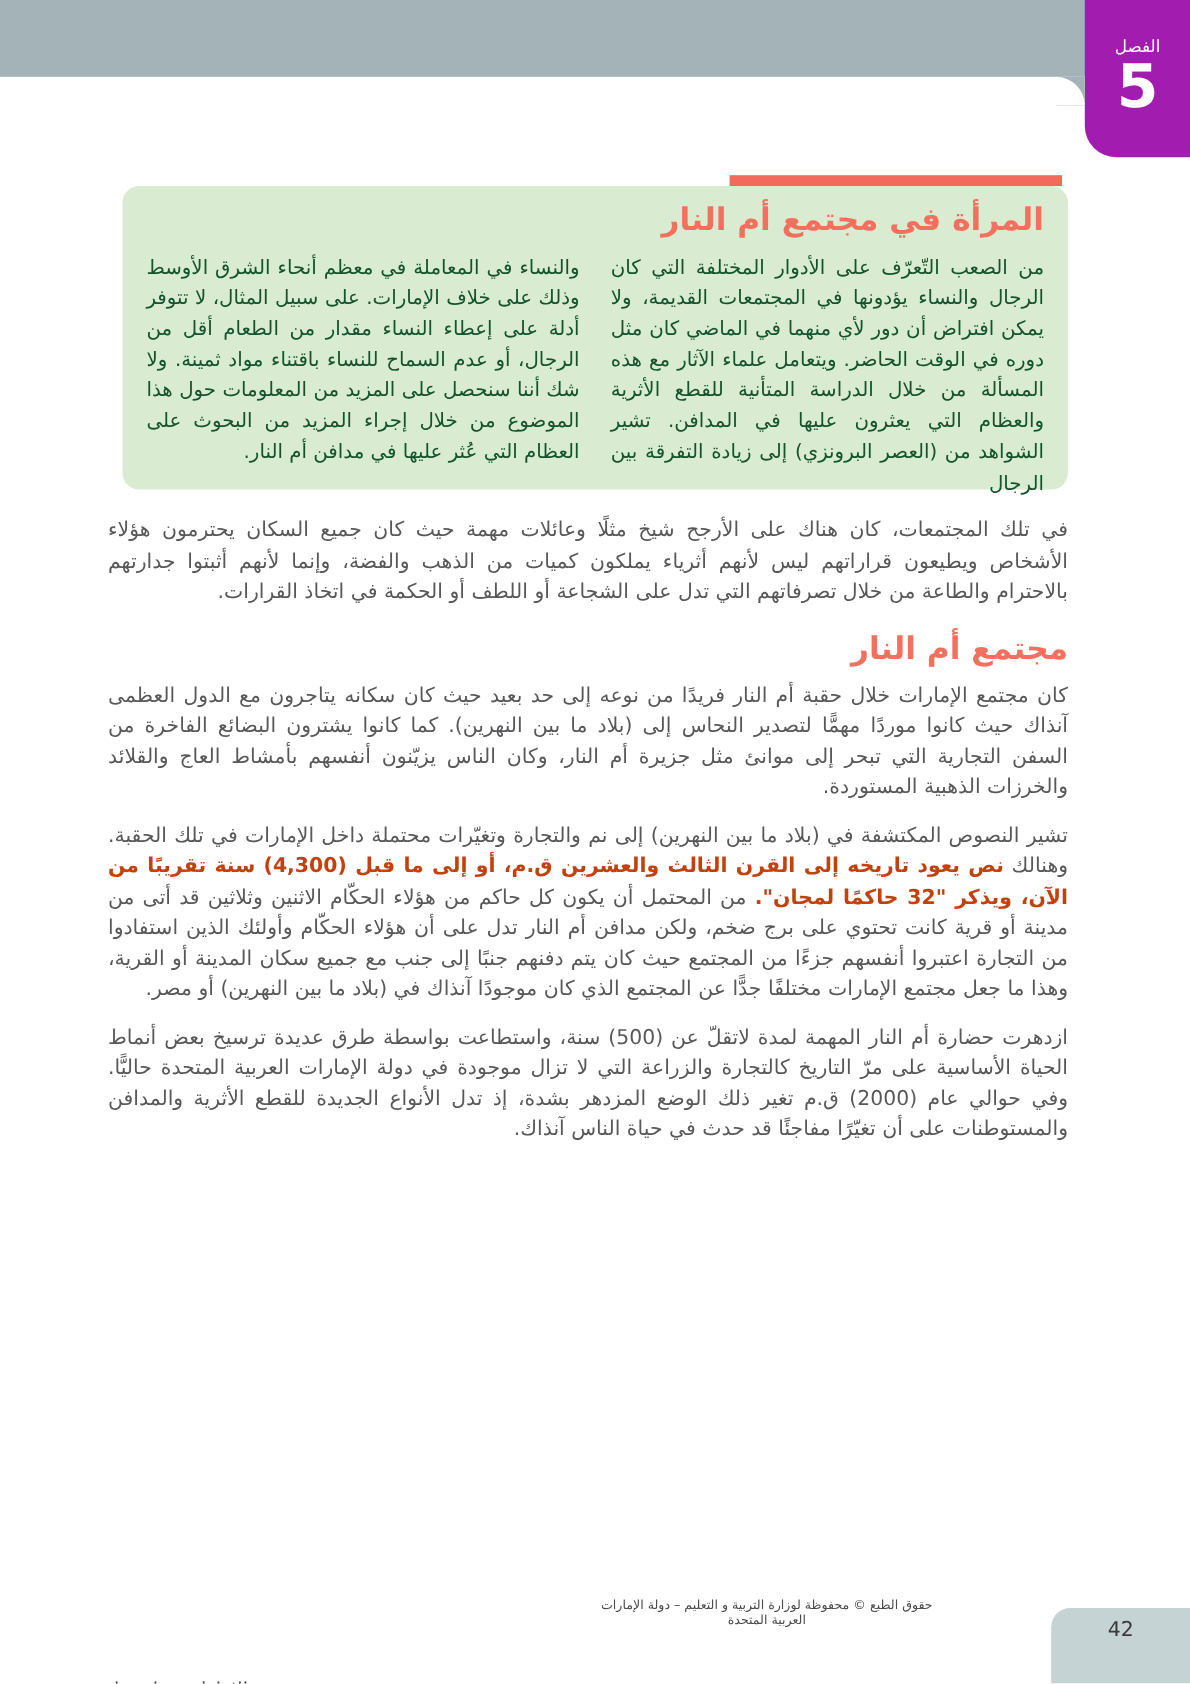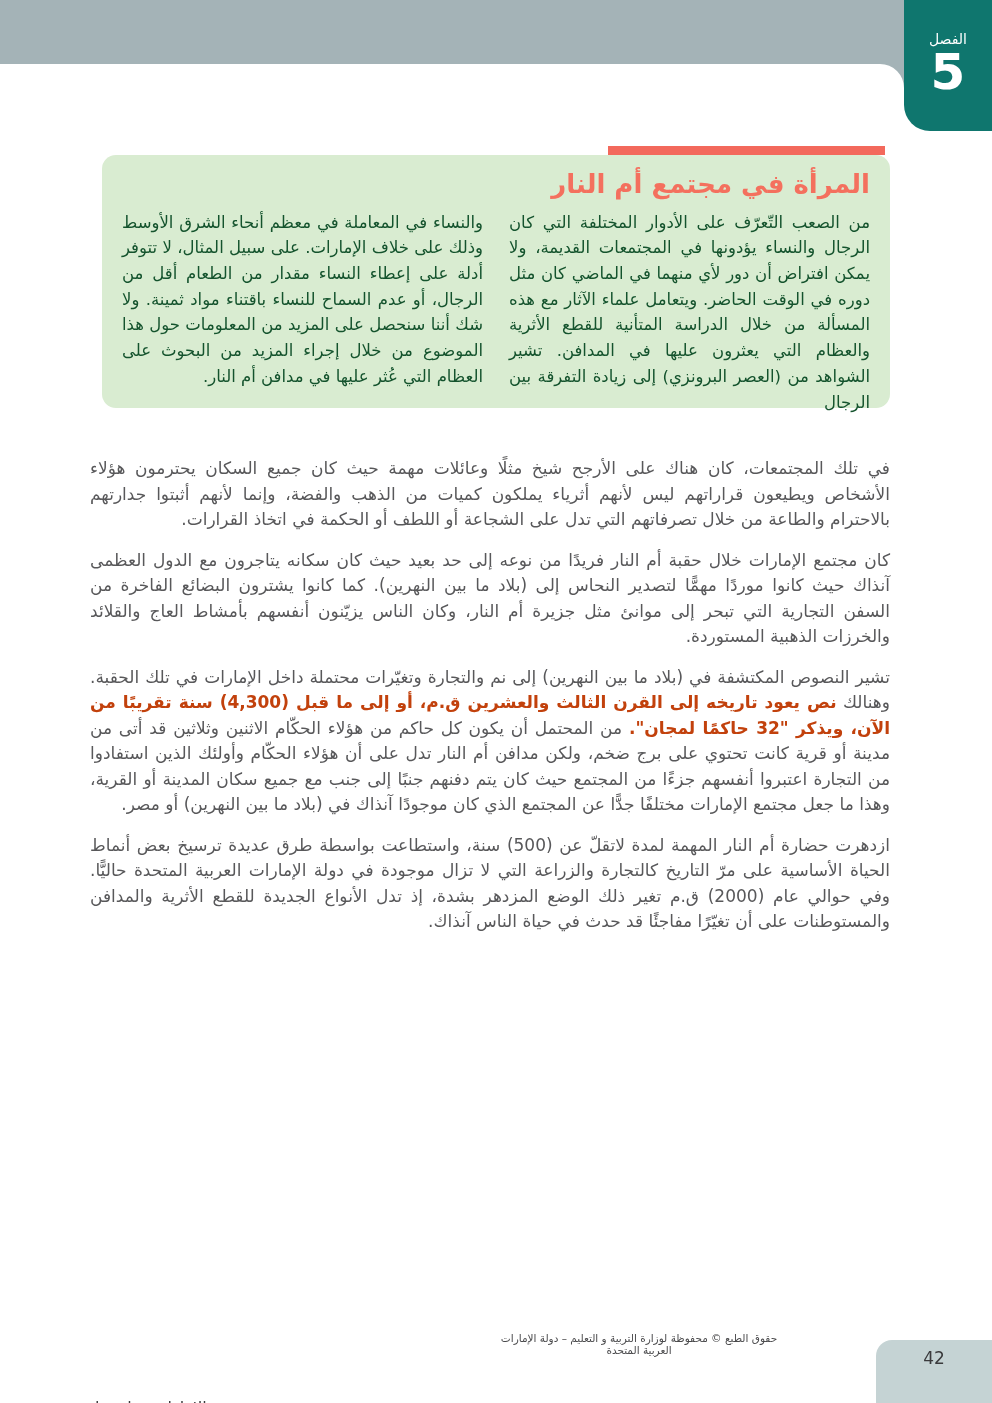--- a/index.html
+++ b/index.html
@@ -19,21 +19,21 @@
     background: #a4b3b7;
   }
   .band-title {
     position: absolute; top: 0; left: 86px; height: 64px;
     display: flex; align-items: center;
     font-size: 15px; color: #3e4345; direction: rtl;
     letter-spacing: 0;
   }
   .chapter-tab {
     position: absolute; top: 0; right: 0; width: 88px; height: 131px;
-    background: #0f766e;
+    background: #a21caf;
     border-radius: 0 0 0 26px;
     display: flex; flex-direction: column; align-items: center;
   }
   .chapter-label { margin-top: 31px; color: #ffffff; font-size: 14px; }
   .chapter-number { color: #ffffff; font-size: 50px; font-weight: bold; line-height: 1; margin-top: 0px; }
   .tab-fillet { position: absolute; top: 64px; right: 88px; width: 24px; height: 24px; background: #a4b3b7; }
   .tab-fillet::after { content: ""; position: absolute; inset: 0; background: #ffffff; border-radius: 0 24px 0 0; }
 
   
   .infobox {
@@ -49,21 +49,21 @@
     color: #f4705e; font-size: 26px; font-weight: bold; text-align: right;
     line-height: 1.25;
   }
   .infobox-cols { display: flex; gap: 26px; padding: 4px 20px 0 20px; }
   .infobox-col {
     flex: 1; font-size: 16.5px; line-height: 1.56; color: #14532d;
     text-align: justify; text-justify: inter-word;
   }
 
   
-  .content { position: absolute; top: 456px; right: 102px; width: 800px; }
+  .content { position: absolute; top: 430px; right: 102px; width: 800px; }
   .body-para {
     margin: 0 0 15px 0;
     font-size: 17px; line-height: 1.5; color: #58585a;
     text-align: justify; text-justify: inter-word;
   }
   .section-heading {
     margin: 19px 0 11px 0;
     color: #f4705e; font-size: 26px; font-weight: bold; text-align: right;
     line-height: 1.2;
   }
@@ -101,20 +101,21 @@
     <div class="infobox-title">المرأة في مجتمع أم النار</div>
     <div class="infobox-cols">
       <div class="infobox-col">من الصعب التّعرّف على الأدوار المختلفة التي كان الرجال والنساء يؤدونها في المجتمعات القديمة، ولا يمكن افتراض أن دور لأي منهما في الماضي كان مثل دوره في الوقت الحاضر. ويتعامل علماء الآثار مع هذه المسألة من خلال الدراسة المتأنية للقطع الأثرية والعظام التي يعثرون عليها في المدافن. تشير الشواهد من (العصر البرونزي) إلى زيادة التفرقة بين الرجال</div>
       <div class="infobox-col">والنساء في المعاملة في معظم أنحاء الشرق الأوسط وذلك على خلاف الإمارات. على سبيل المثال، لا تتوفر أدلة على إعطاء النساء مقدار من الطعام أقل من الرجال، أو عدم السماح للنساء باقتناء مواد ثمينة. ولا شك أننا سنحصل على المزيد من المعلومات حول هذا الموضوع من خلال إجراء المزيد من البحوث على العظام التي عُثر عليها في مدافن أم النار.</div>
     </div>
   </div>
   <div class="infobox-bar"></div>
 
   <div class="content">
     <p class="body-para">في تلك المجتمعات، كان هناك على الأرجح شيخ مثلًا وعائلات مهمة حيث كان جميع السكان يحترمون هؤلاء الأشخاص ويطيعون قراراتهم ليس لأنهم أثرياء يملكون كميات من الذهب والفضة، وإنما لأنهم أثبتوا جدارتهم بالاحترام والطاعة من خلال تصرفاتهم التي تدل على الشجاعة أو اللطف أو الحكمة في اتخاذ القرارات.</p>
+    <h2 class="section-heading">مجتمع أم النار</h2>
     <p class="body-para">كان مجتمع الإمارات خلال حقبة أم النار فريدًا من نوعه إلى حد بعيد حيث كان سكانه يتاجرون مع الدول العظمى آنذاك حيث كانوا موردًا مهمًّا لتصدير النحاس إلى (بلاد ما بين النهرين). كما كانوا يشترون البضائع الفاخرة من السفن التجارية التي تبحر إلى موانئ مثل جزيرة أم النار، وكان الناس يزيّنون أنفسهم بأمشاط العاج والقلائد والخرزات الذهبية المستوردة.</p>
     <p class="body-para"><span>تشير النصوص المكتشفة في (بلاد ما بين النهرين) إلى نم والتجارة وتغيّرات محتملة داخل الإمارات في تلك الحقبة. وهنالك </span><span class="bold-run">نص يعود تاريخه إلى القرن الثالث والعشرين ق.م، أو إلى ما قبل (4,300) سنة تقريبًا من الآن، ويذكر "32 حاكمًا لمجان".</span><span> من المحتمل أن يكون كل حاكم من هؤلاء الحكّام الاثنين وثلاثين قد أتى من مدينة أو قرية كانت تحتوي على برج ضخم، ولكن مدافن أم النار تدل على أن هؤلاء الحكّام وأولئك الذين استفادوا من التجارة اعتبروا أنفسهم جزءًا من المجتمع حيث كان يتم دفنهم جنبًا إلى جنب مع جميع سكان المدينة أو القرية، وهذا ما جعل مجتمع الإمارات مختلفًا جدًّا عن المجتمع الذي كان موجودًا آنذاك في (بلاد ما بين النهرين) أو مصر.</span></p>
     <p class="body-para">ازدهرت حضارة أم النار المهمة لمدة لاتقلّ عن (500) سنة، واستطاعت بواسطة طرق عديدة ترسيخ بعض أنماط الحياة الأساسية على مرّ التاريخ كالتجارة والزراعة التي لا تزال موجودة في دولة الإمارات العربية المتحدة حاليًّا. وفي حوالي عام (2000) ق.م تغير ذلك الوضع المزدهر بشدة، إذ تدل الأنواع الجديدة للقطع الأثرية والمدافن والمستوطنات على أن تغيّرًا مفاجئًا قد حدث في حياة الناس آنذاك.</p>
   </div>
 
   <div class="footer-copyright">حقوق الطبع © محفوظة لوزارة التربية و التعليم – دولة الإمارات العربية المتحدة</div>
   <div class="footer-book">الإمارات - تاريخنا</div>
   <div class="page-tab">
     <div class="page-number">42</div>
   </div>

